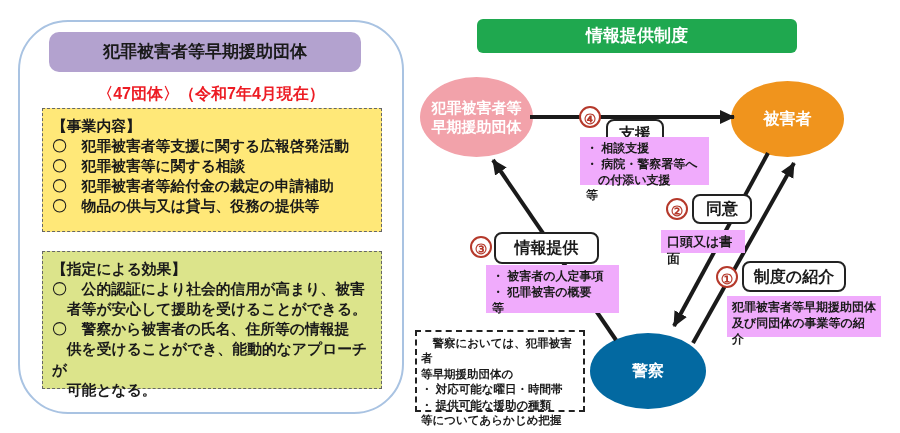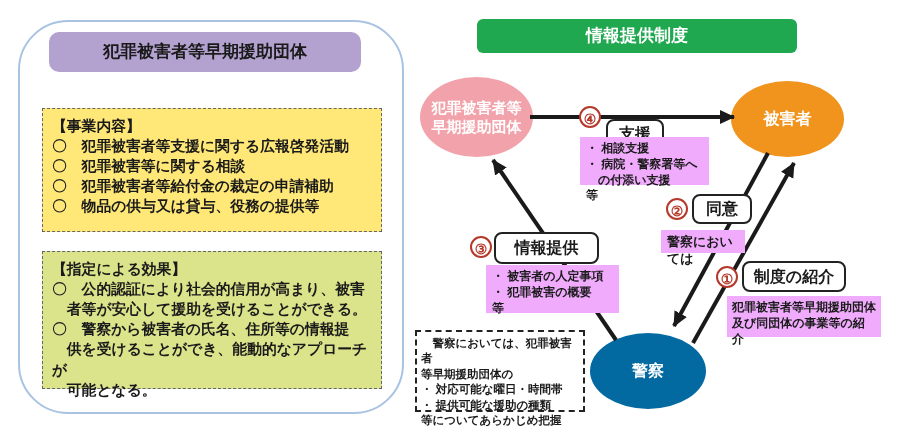--- a/index.html
+++ b/index.html
@@ -80,20 +80,21 @@
     position:absolute;left:415px;top:330px;width:170px;height:82px;
     background:#fff;border:2px dashed #222;z-index:3;box-sizing:border-box;
     font-size:11.5px;line-height:1.34;padding:4px 4px;
   }
 </style>
 </head>
 <body>
 
 <div class="left-panel">
   <div class="purple-title">犯罪被害者等早期援助団体</div>
+  <div class="red-subtitle">〈47団体〉（令和7年4月現在）</div>
   <div class="info-box business-box pre">【事業内容】
 〇　犯罪被害者等支援に関する広報啓発活動
 〇　犯罪被害等に関する相談
 〇　犯罪被害者等給付金の裁定の申請補助
 〇　物品の供与又は貸与、役務の提供等</div>
   <div class="info-box effects-box pre">【指定による効果】
 〇　公的認証により社会的信用が高まり、被害
 　者等が安心して援助を受けることができる。
 〇　警察から被害者の氏名、住所等の情報提
 　供を受けることができ、能動的なアプローチが
@@ -125,21 +126,21 @@
 <div class="step-label label-info">情報提供</div>
 
 <div class="step-num num-support">④</div>
 <div class="step-num num-consent">②</div>
 <div class="step-num num-intro">①</div>
 <div class="step-num num-info">③</div>
 
 <div class="note note-support pre">・ 相談支援
 ・ 病院・警察署等へ
 　の付添い支援　　　等</div>
-<div class="note note-consent pre">警察においては</div>
+<div class="note note-consent pre">口頭又は書面</div>
 <div class="note note-intro pre">犯罪被害者等早期援助団体
 及び同団体の事業等の紹介</div>
 <div class="note note-info pre">・ 被害者の人定事項
 ・ 犯罪被害の概要　等</div>
 
 <div class="police-note pre">　警察においては、犯罪被害者
 等早期援助団体の
 ・ 対応可能な曜日・時間帯
 ・ 提供可能な援助の種類
 等についてあらかじめ把握</div>

